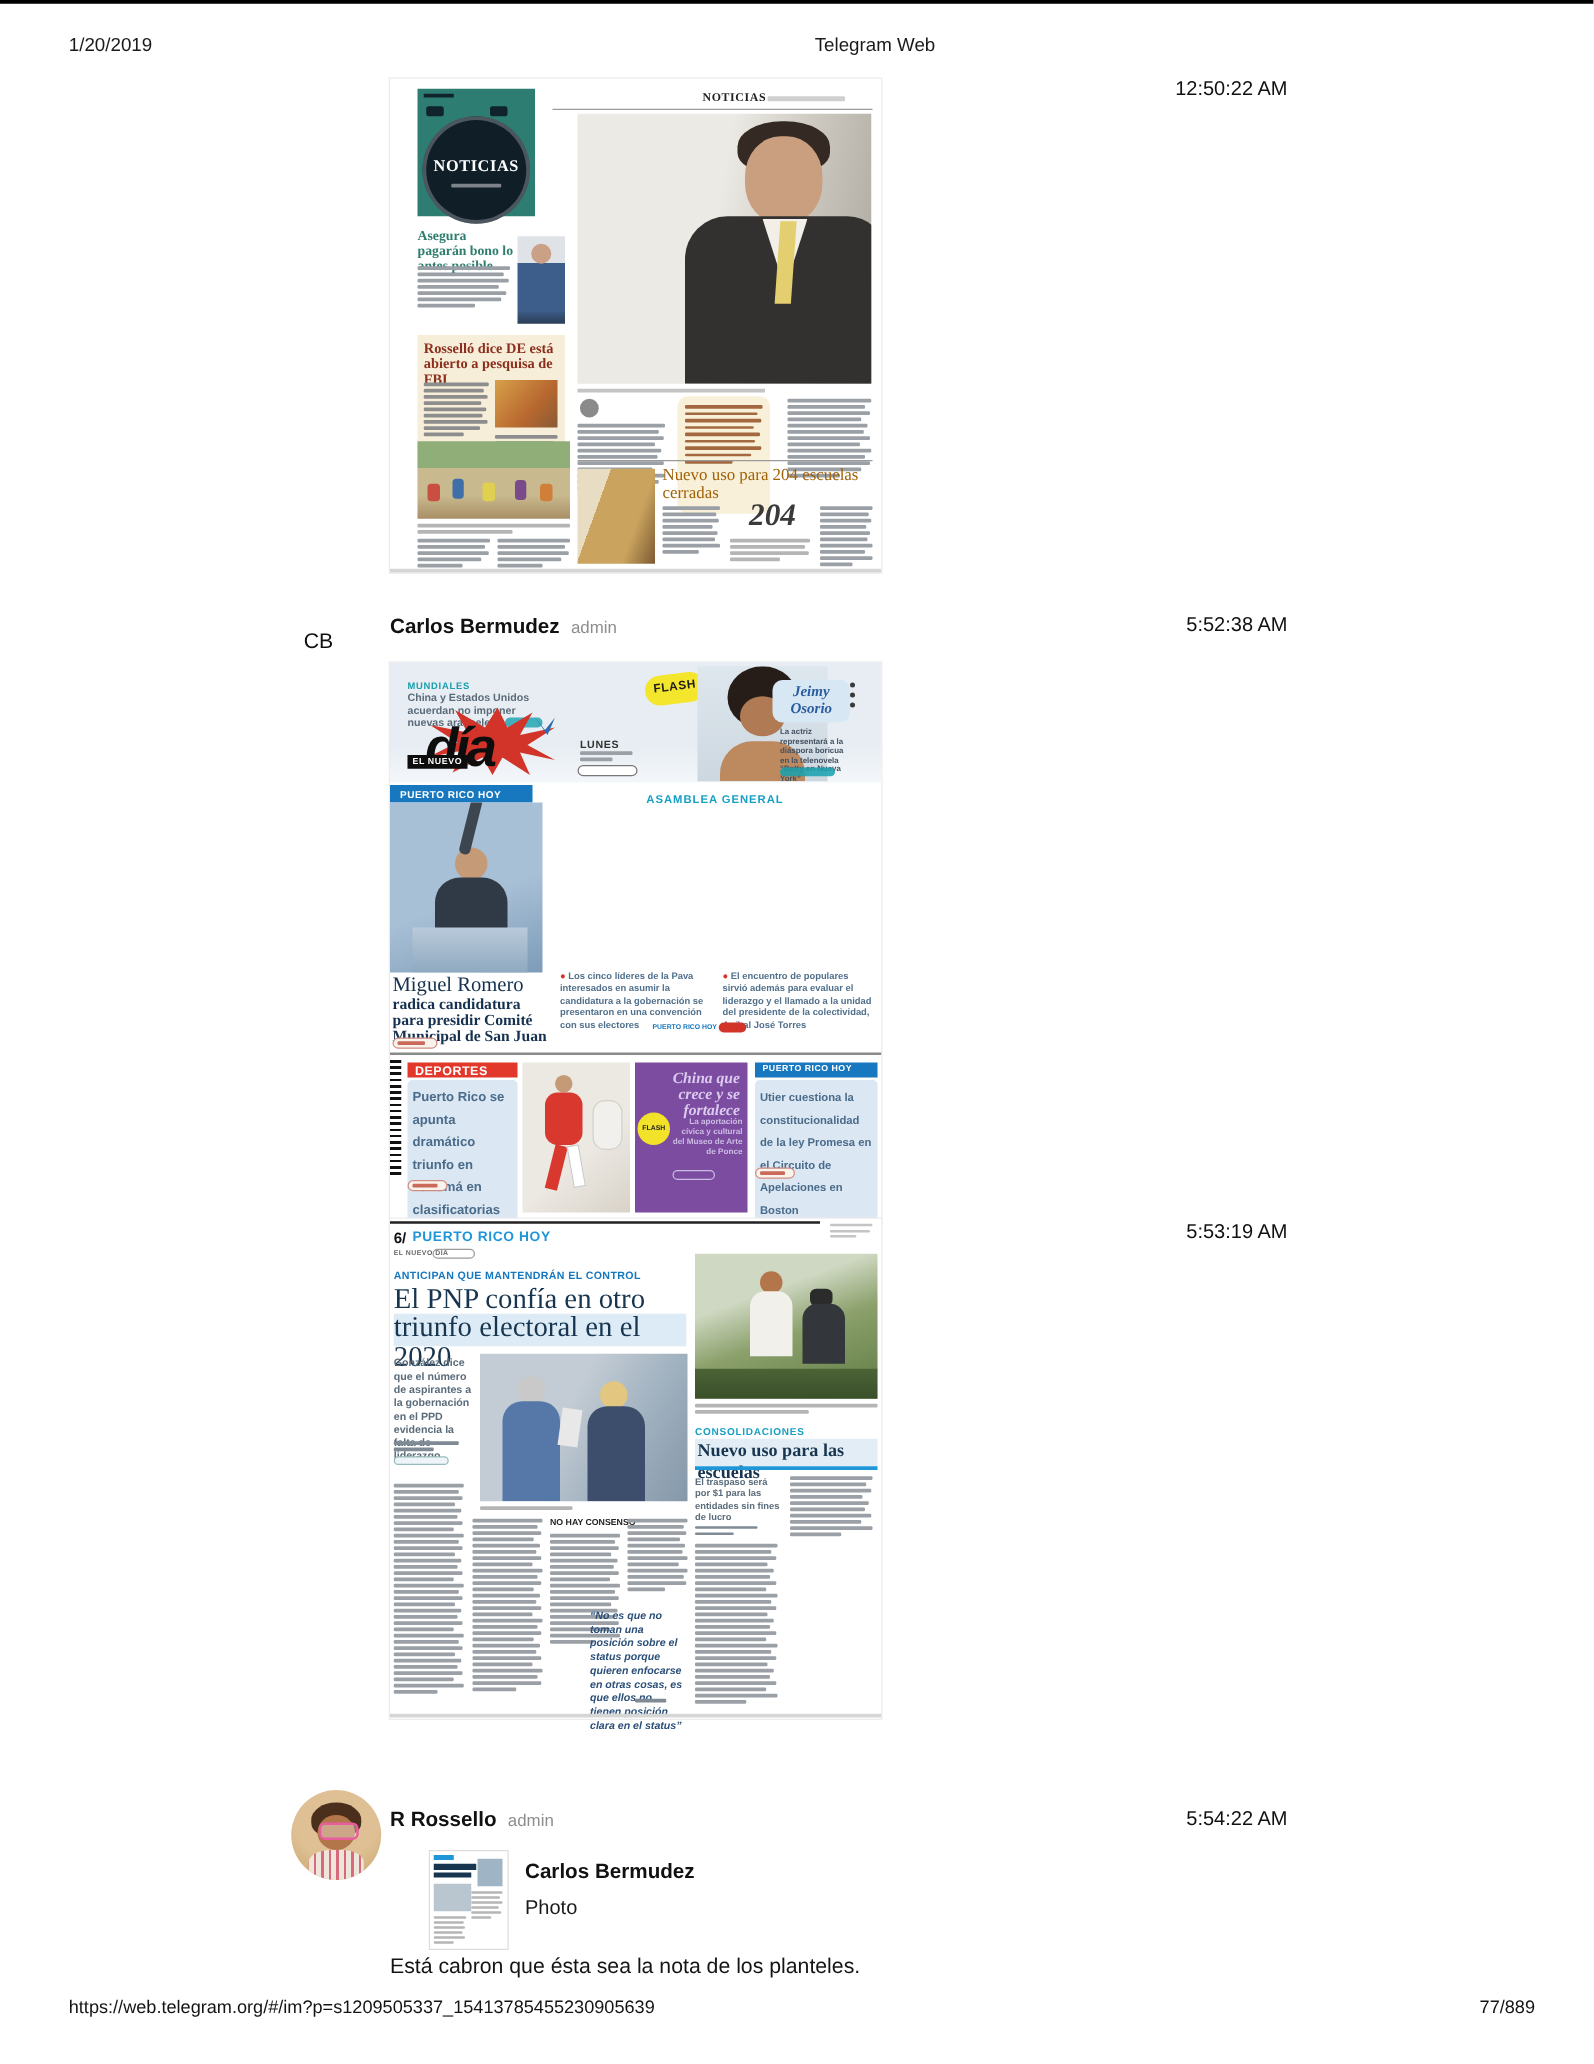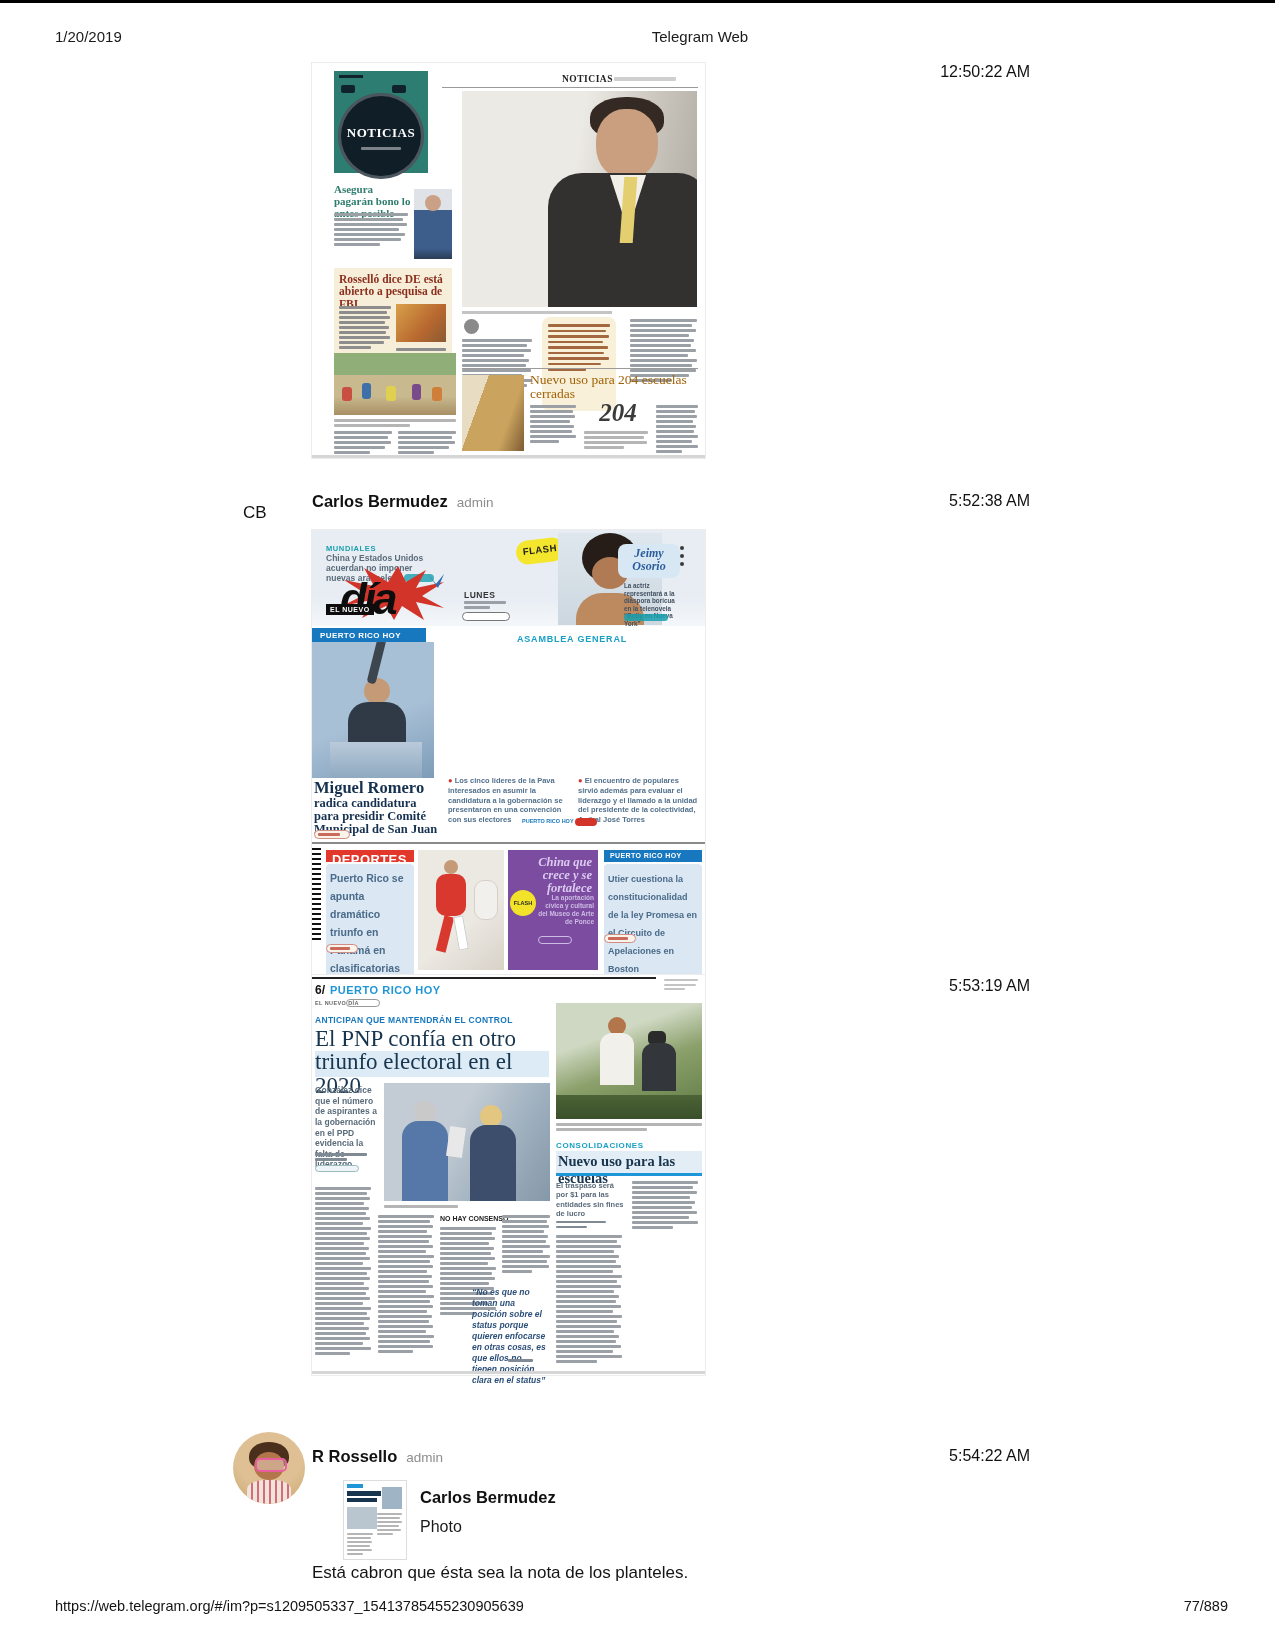--- a/index.html
+++ b/index.html
@@ -249,42 +249,42 @@
     </div>
 
     <div class="band" style="left:0;top:98px;width:114px;height:14px;background:#1878bf;font-size:8px;padding:3px 0 0 8px;">PUERTO RICO HOY</div>
     <div class="photo" style="left:0;top:112px;width:122px;height:136px;background:linear-gradient(160deg,#a8c0d6 0 55%,#7d9cb8 100%);">
       <div class="abs" style="left:52px;top:36px;width:26px;height:26px;border-radius:50%;background:#c59a76;"></div>
       <div class="abs" style="left:60px;top:-4px;width:9px;height:46px;background:#3d464f;transform:rotate(14deg);border-radius:4px;"></div>
       <div class="abs" style="left:36px;top:60px;width:58px;height:46px;border-radius:20px 20px 0 0;background:#2f3a46;"></div>
       <div class="abs" style="left:18px;top:100px;width:92px;height:36px;background:linear-gradient(#b9cada,#8fa9c0);"></div>
     </div>
     <div class="serif abs" style="left:2px;top:250px;width:126px;color:#15314f;">
-      <span style="display:block;font-weight:700;font-size:16.5px;line-height:1;">Miguel Romero</span>
+      <span style="display:block;font-weight:400;font-size:16.5px;line-height:1;">Miguel Romero</span>
       <span style="display:block;font-weight:900;font-size:12.5px;line-height:1.04;">radica candidatura para presidir Comité Municipal de San Juan</span>
     </div>
     <div class="pill" style="left:2px;top:300px;width:36px;height:9px;">
         <i style="width:22px;"></i>
       </div>
 
     <div class="abs" style="left:130px;top:104px;width:260px;text-align:center;font-size:9px;font-weight:800;color:#18a0c4;letter-spacing:.8px;">ASAMBLEA GENERAL</div>
     <div class="abs" style="left:136px;top:246px;width:120px;font-size:7.5px;font-weight:700;color:#51708c;line-height:1.3;">
       <span style="color:#d2342a;">●</span> <span>Los cinco líderes de la Pava interesados en asumir la candidatura a la gobernación se presentaron en una convención con sus electores</span>
     </div>
     <div class="abs" style="left:266px;top:246px;width:122px;font-size:7.5px;font-weight:700;color:#51708c;line-height:1.3;">
       <span style="color:#d2342a;">●</span> <span>El encuentro de populares sirvió además para evaluar el liderazgo y el llamado a la unidad del presidente de la colectividad, Aníbal José Torres</span>
     </div>
     <div class="abs" style="left:210px;top:288px;font-size:5.5px;font-weight:800;color:#1878bf;">
       <span>PUERTO RICO HOY</span>
       <span style="display:inline-block;width:22px;height:8px;background:#d2342a;border-radius:4px;vertical-align:middle;"></span>
     </div>
     <div class="abs" style="left:0;top:312px;width:393px;height:2px;background:#8a8a8a;"></div>
 
     <div class="abs" style="left:0;top:318px;width:9px;height:92px;background:repeating-linear-gradient(0deg,#111 0 2px,#fff 2px 5px);"></div>
-    <div class="band" style="left:14px;top:320px;width:88px;height:12px;background:#e2382c;font-size:13px;padding:2px 0 0 6px;">DEPORTES</div>
+    <div class="band" style="left:14px;top:320px;width:88px;height:12px;background:#e2382c;font-size:10px;padding:2px 0 0 6px;">DEPORTES</div>
     <div class="abs" style="left:14px;top:334px;width:88px;background:#dbe7f2;border-radius:4px;padding:4px;">
       <span style="font-size:10.5px;font-weight:800;color:#4a6b8a;line-height:1.12;">Puerto Rico se apunta dramático triunfo en Panamá en clasificatorias mundialistas</span>
     </div>
     <div class="pill" style="left:14px;top:414px;width:32px;height:9px;">
         <i style="width:20px;"></i>
       </div>
     <div class="photo" style="left:106px;top:320px;width:86px;height:120px;background:linear-gradient(140deg,#ece8e2 0 60%,#d8d2c8 100%);">
       <div class="abs" style="left:26px;top:10px;width:14px;height:14px;border-radius:50%;background:#c59a76;"></div>
       <div class="abs" style="left:18px;top:24px;width:30px;height:42px;border-radius:10px;background:#d9382e;"></div>
       <div class="abs" style="left:22px;top:66px;width:10px;height:36px;background:#d9382e;transform:rotate(14deg);"></div>

